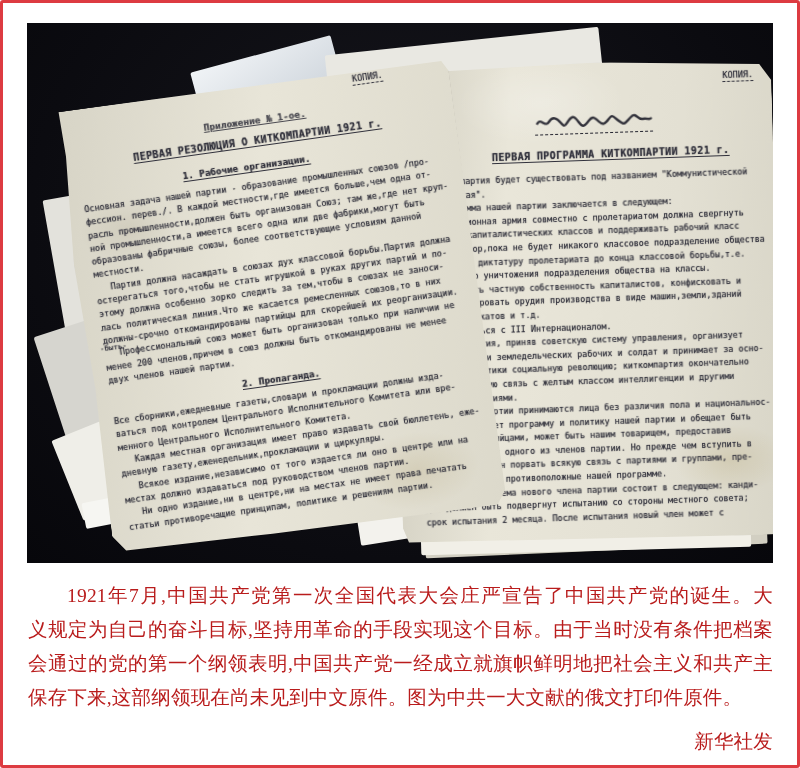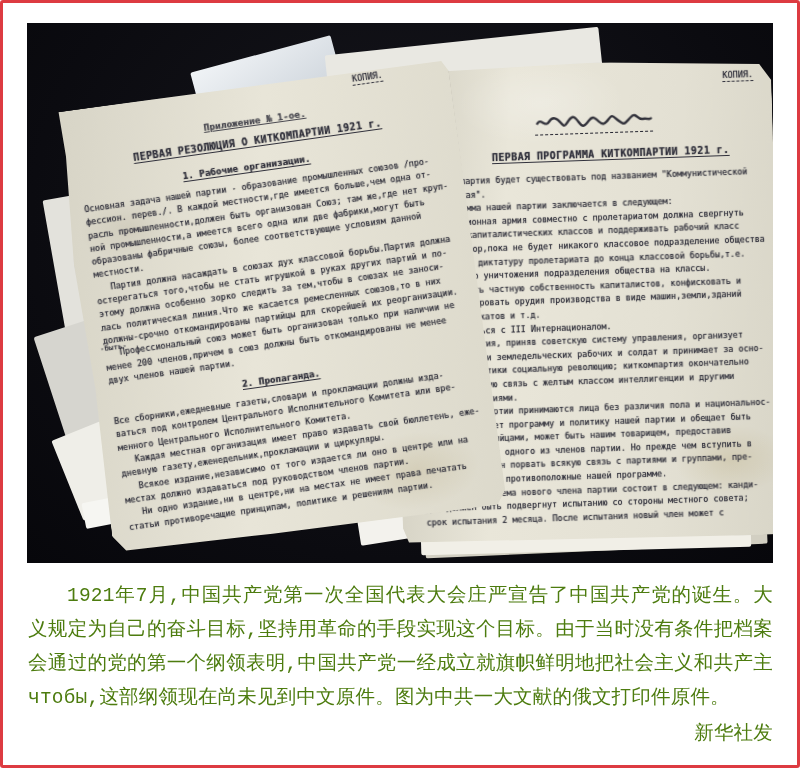--- a/index.html
+++ b/index.html
@@ -67,26 +67,26 @@
       background:#e6e6e0;z-index:1;}
   .slip-stack1{left:398px;top:494px;width:342px;height:34px;transform:rotate(-2.5deg);
       background:#d2cfc2;z-index:1;}
   .slip-stack2{left:394px;top:506px;width:330px;height:22px;transform:rotate(-1.5deg);
       background:#f1efe7;z-index:1;}
   .slip-midbottom{left:328px;top:443px;width:132px;height:70px;transform:rotate(-9deg);
       background:#f3f2ed;z-index:2;}
 
   
   .caption{position:absolute;left:28px;top:579px;width:745px;
-           font-family:Liberation Mono, monospace;color:#4d7c0f;
+           font-family:Liberation Serif, serif;color:#b91c1c;
            font-size:19.5px;line-height:34px;letter-spacing:.2px;}
   .cap-line{height:34px;overflow:hidden;}
   .cap-just{text-align:justify;text-align-last:justify;}
   .cap-indent{text-indent:2em;}
-  .attribution{margin-top:2px;text-align:right;height:34px;}
+  .attribution{margin-top:10px;text-align:right;height:34px;}
 </style>
 </head>
 <body>
 
 <div class="canvas">
   <div class="frame"></div>
 
   <div class="photo">
 
     <div class="slip slip-bluefold"></div>
@@ -177,16 +177,16 @@
           <div class="tline">   Ни одно издание,ни в центре,ни на местах не имеет права печатать</div>
           <div class="tline">статьи противоречащие принципам, политике и решениям партии.</div>
         </div>
     </div>
   </div>
 
   <div class="caption">
     <div class="cap-line cap-just cap-indent">1921年7月,中国共产党第一次全国代表大会庄严宣告了中国共产党的诞生。大</div>
     <div class="cap-line cap-just">义规定为自己的奋斗目标,坚持用革命的手段实现这个目标。由于当时没有条件把档案</div>
     <div class="cap-line cap-just">会通过的党的第一个纲领表明,中国共产党一经成立就旗帜鲜明地把社会主义和共产主</div>
-    <div class="cap-line">чтобы,这部纲领现在尚未见到中文原件。图为中共一大文献的俄文打印件原件。</div>
+    <div class="cap-line">保存下来,这部纲领现在尚未见到中文原件。图为中共一大文献的俄文打印件原件。</div>
     <div class="attribution">新华社发</div>
   </div>
 </div>
 
 </body></html>

